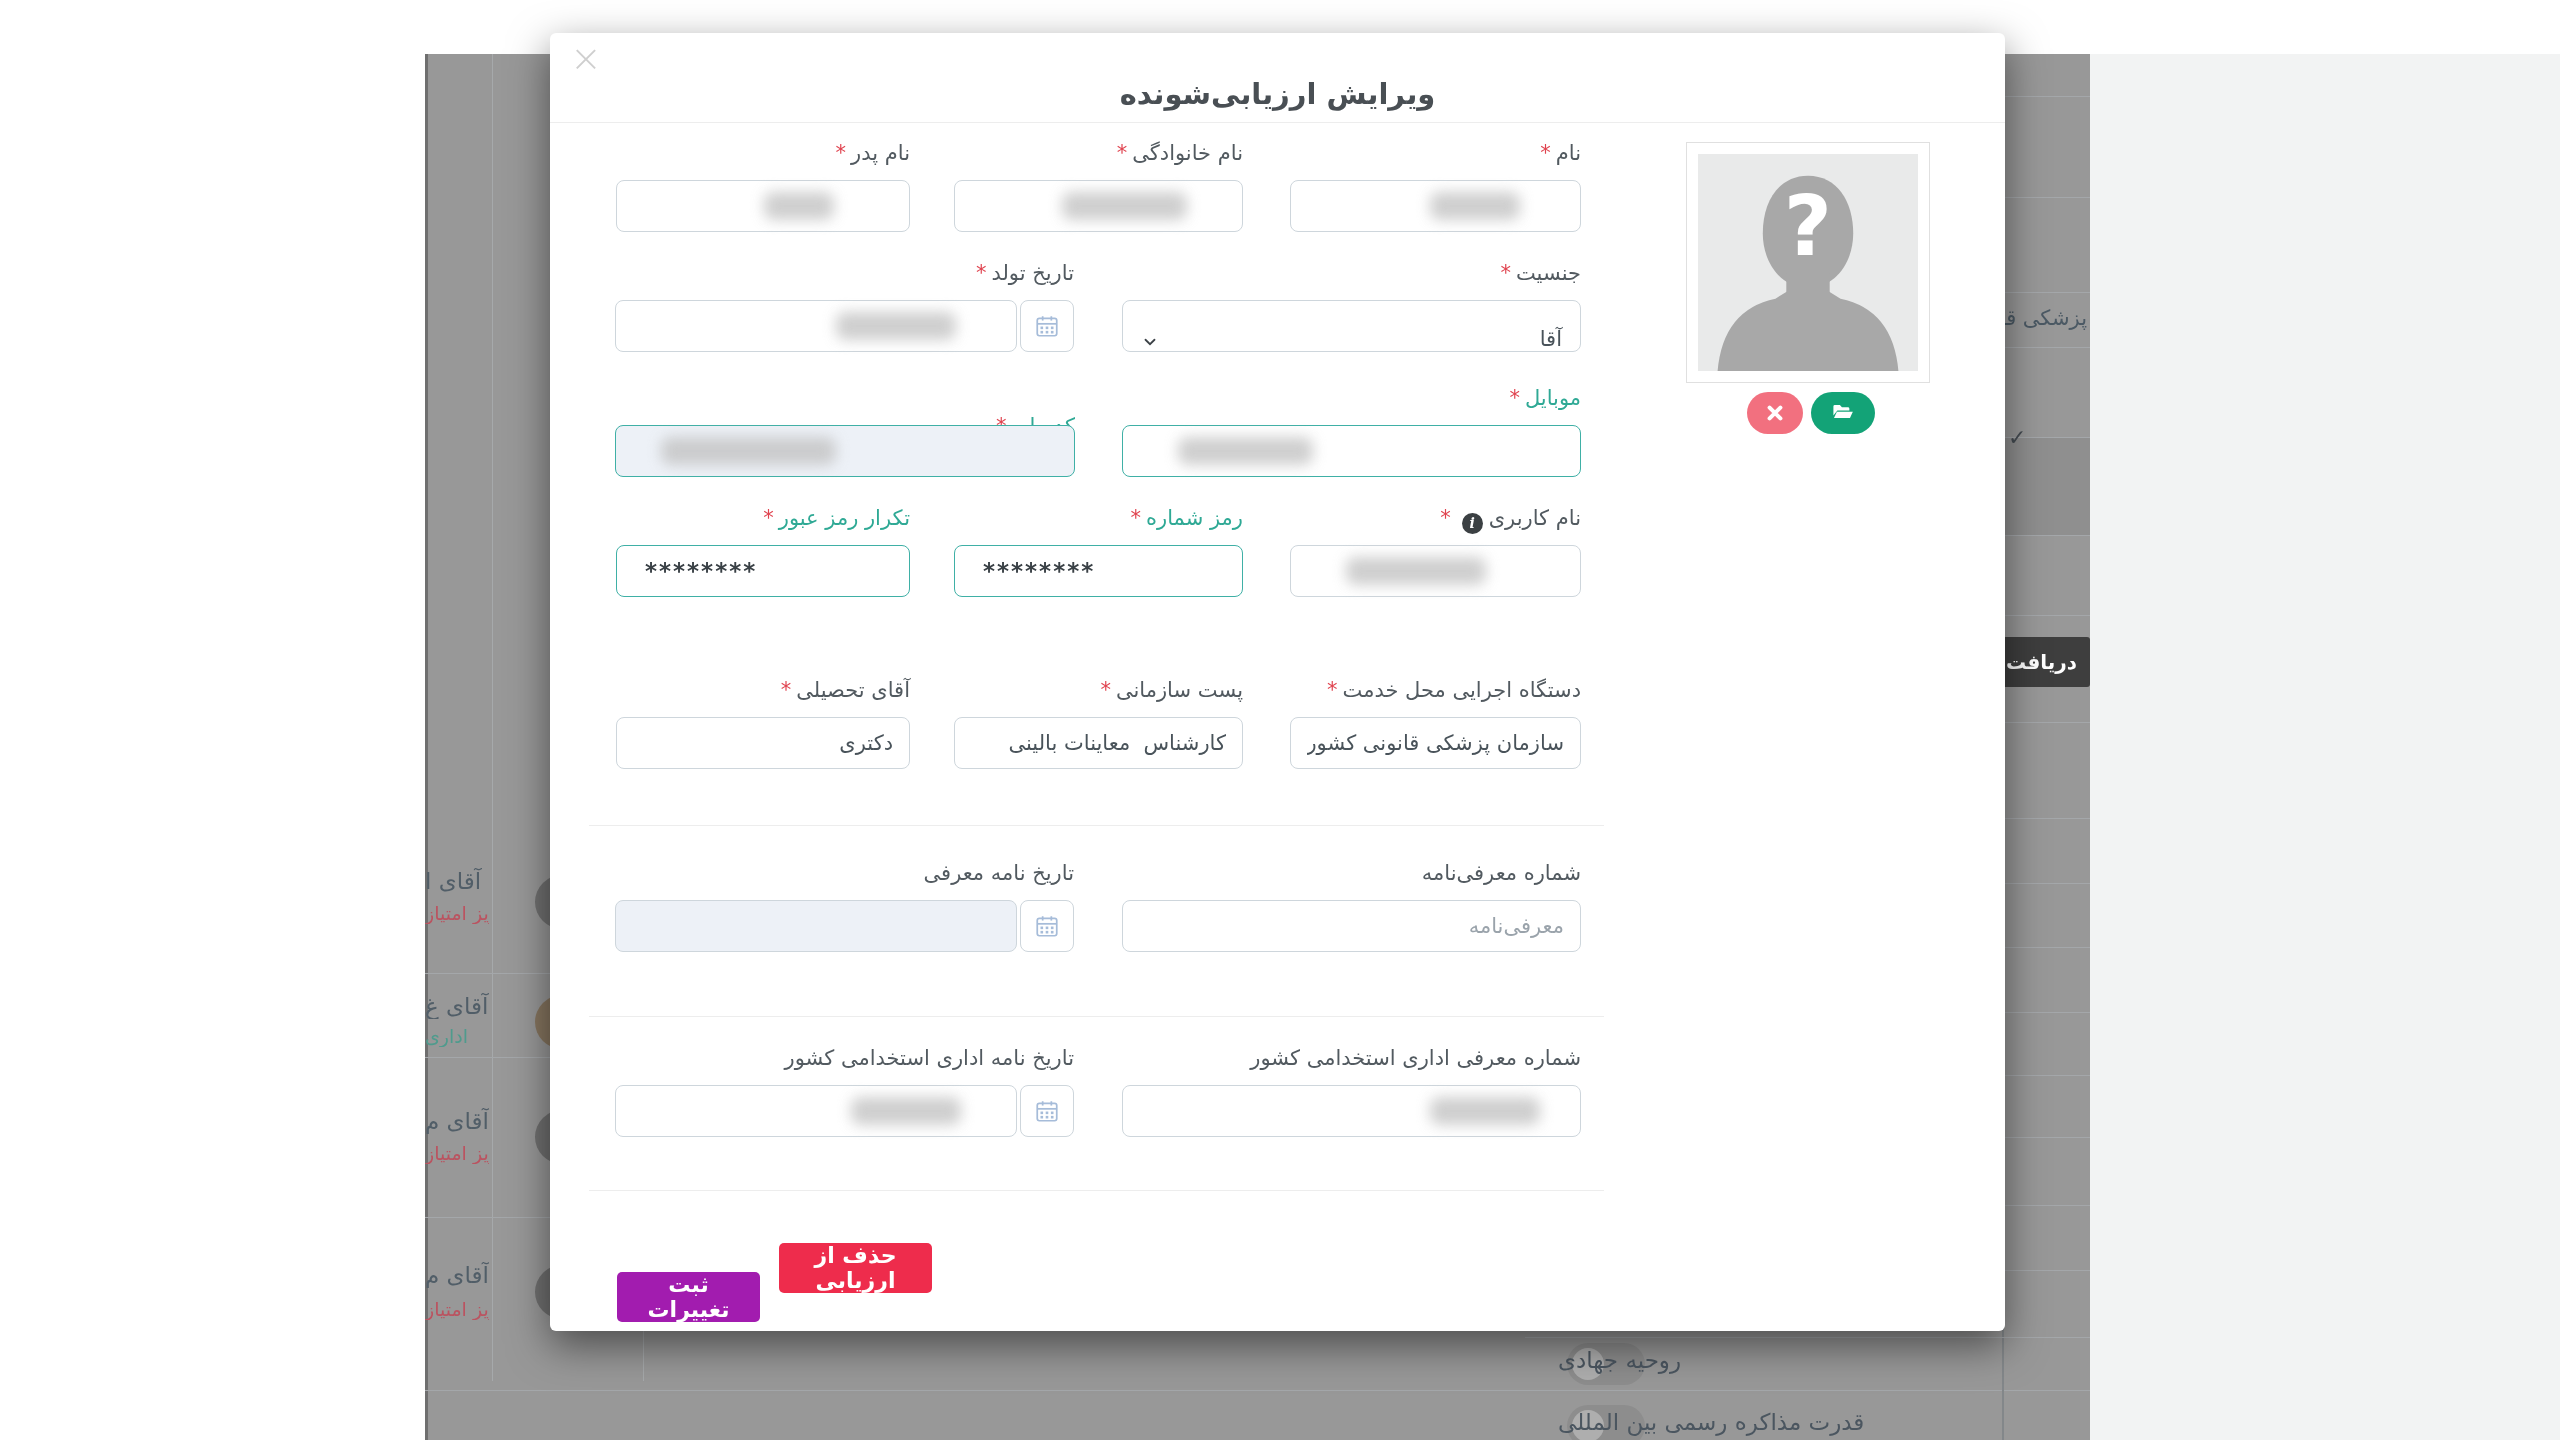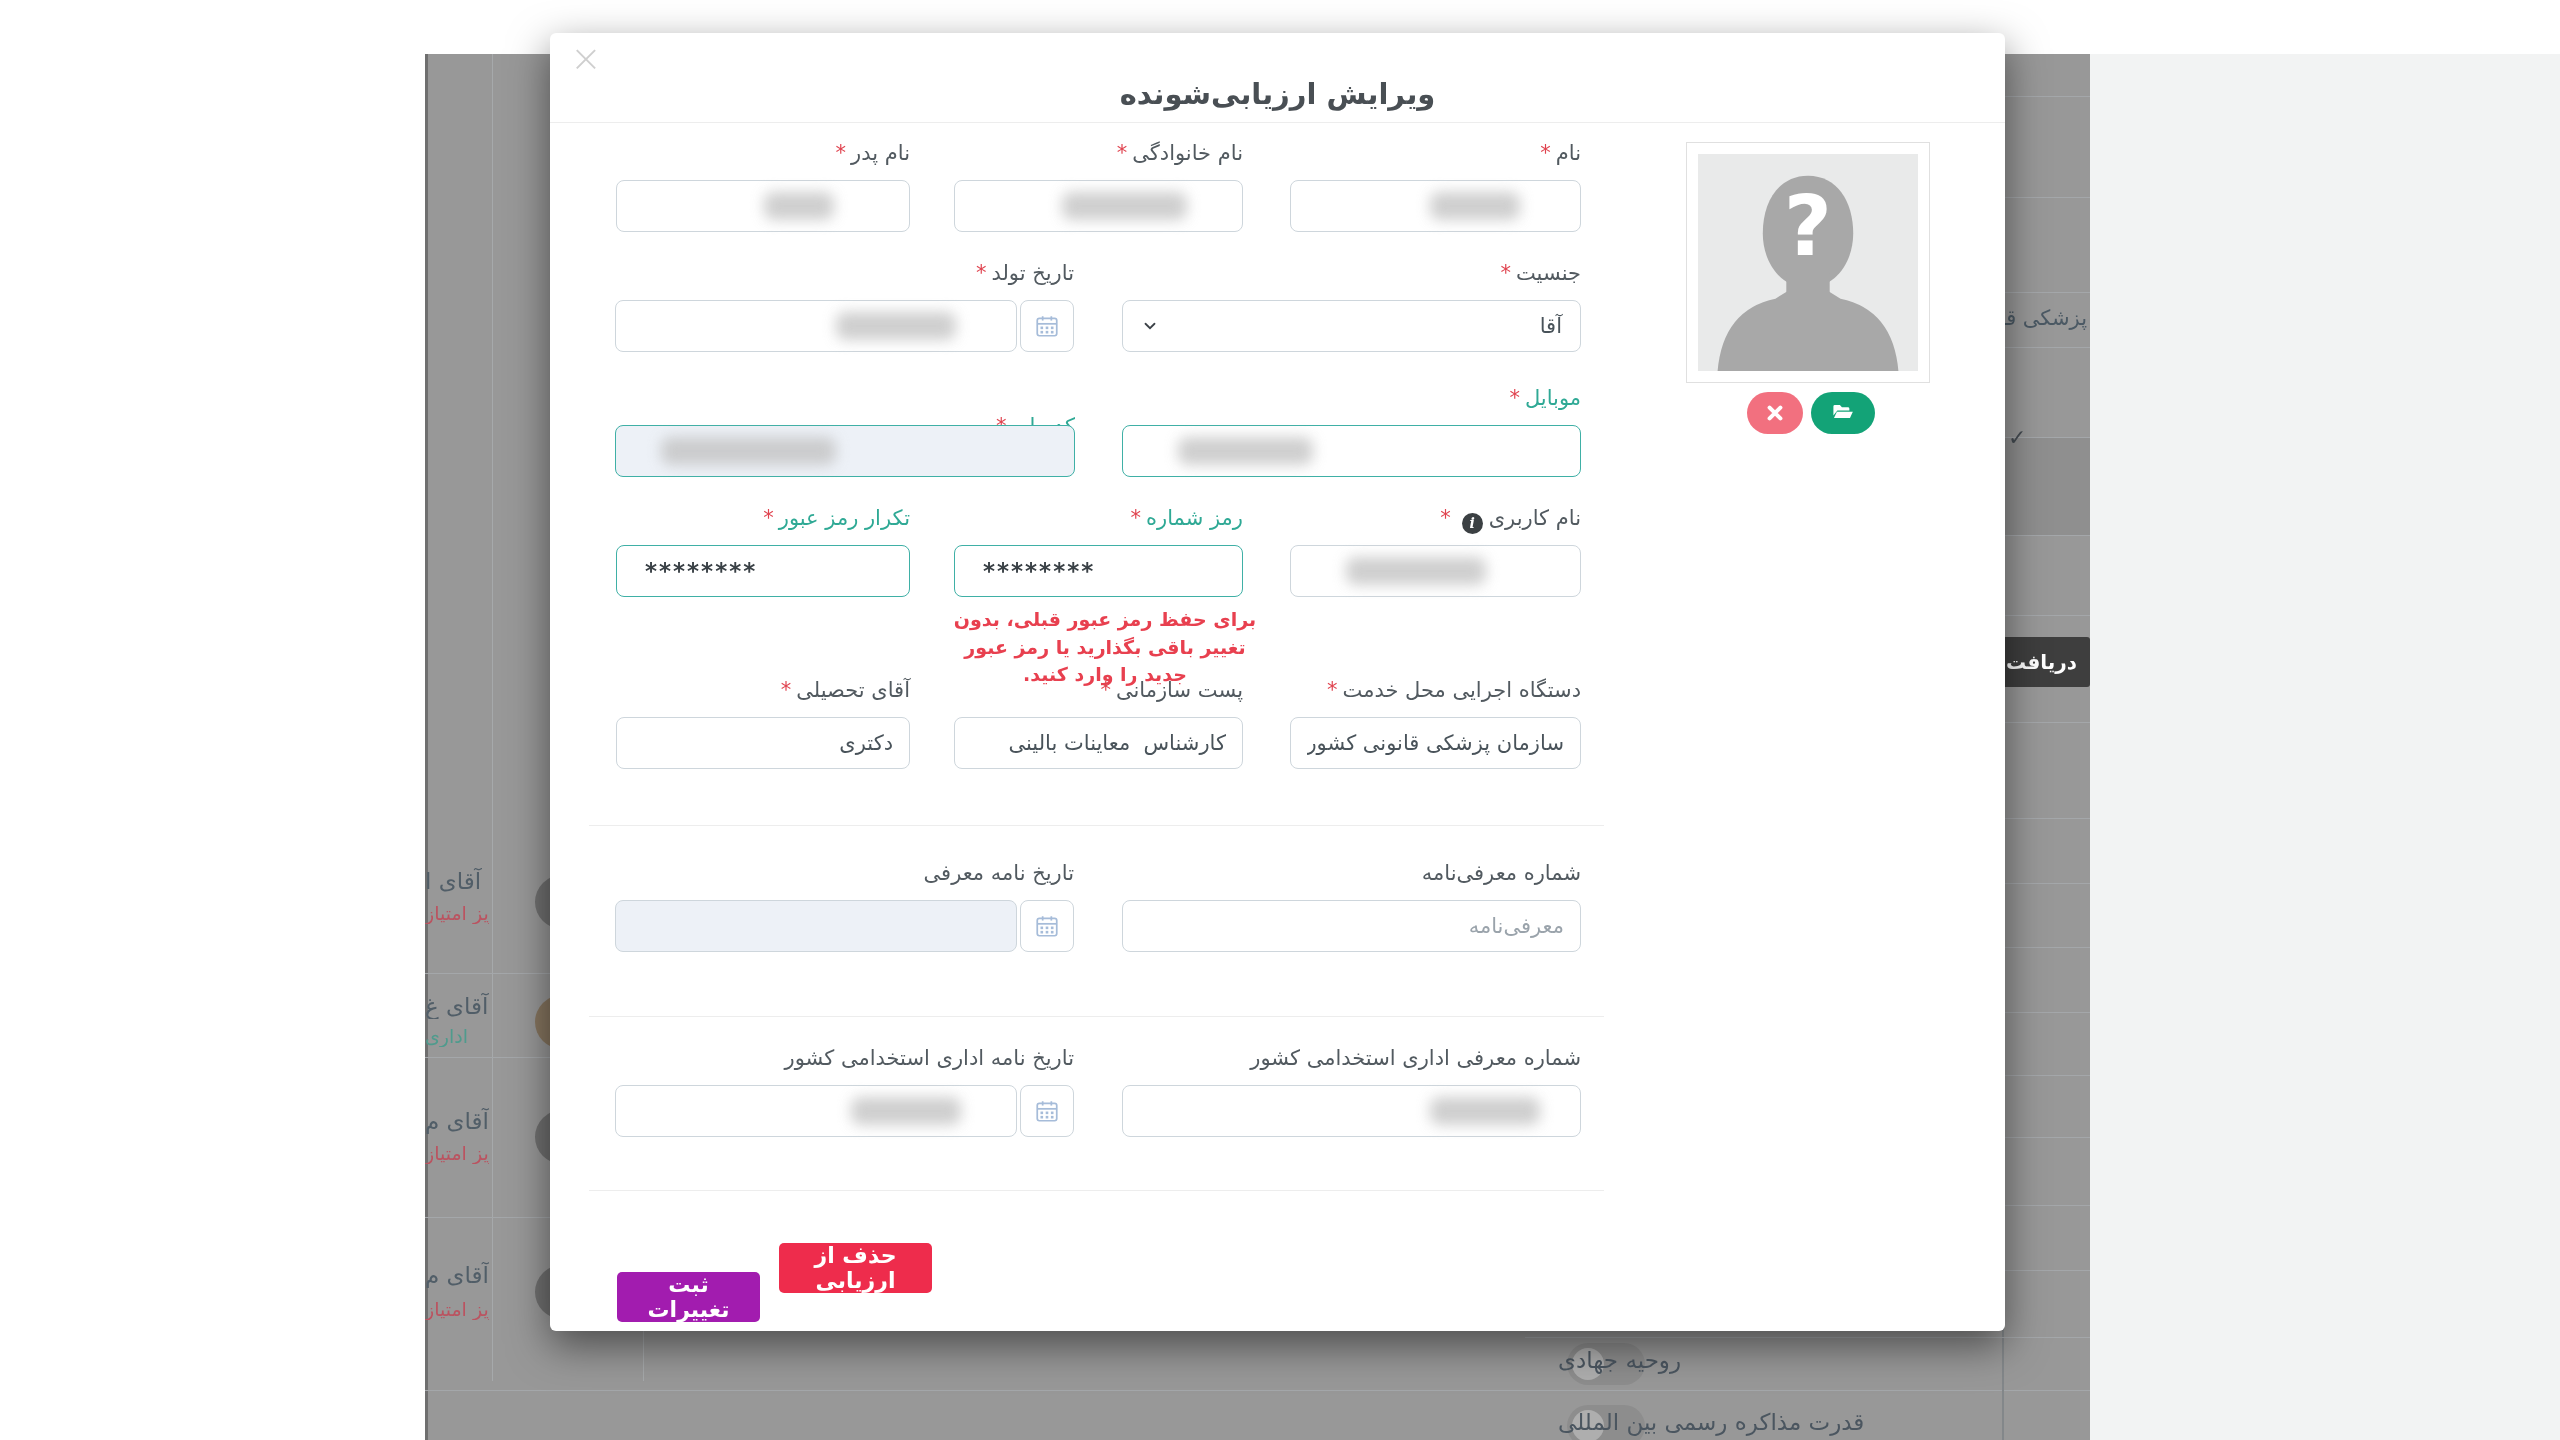--- a/index.html
+++ b/index.html
@@ -57,21 +57,21 @@
   .inp.teal-border{border-color:#3fb0a6;}
   .inp.disabled{background:#edf1f7;}
   .inp.pw{direction:ltr;text-align:left;font-weight:bold;letter-spacing:2px;font-size:23px;color:#3a4146;padding:0 28px;}
   .blob{position:absolute;top:50%;transform:translateY(-50%);height:28px;border-radius:9px;background:#c3c3c3;filter:blur(7px);opacity:.8;}
   .addon{
     position:absolute;width:54px;height:52px;box-sizing:border-box;border:1px solid #ced6dc;border-radius:8px;
     background:#fff;display:flex;align-items:center;justify-content:center;
   }
   .select-box{
     position:absolute;height:52px;box-sizing:border-box;border:1px solid #ced6dc;border-radius:8px;background:#fff;
-    font-size:21px;color:#49535a;display:flex;align-items:center;padding:0 18px;justify-content:space-between;
+    font-size:21px;color:#49535a;display:flex;align-items:flex-end;padding:0 18px;justify-content:space-between;
   }
   .chev{width:18px;height:18px;}
   .helper{
     position:absolute;left:390px;top:573px;width:330px;text-align:center;direction:rtl;
     color:#e8404f;font-size:19px;font-weight:bold;line-height:1.45;
   }
   .divider{position:absolute;height:1px;background:#ededed;left:39px;width:1015px;}
   .btn{
     position:absolute;height:50px;border:none;border-radius:5px;color:#fff;font-size:22px;font-weight:bold;
     font-family:"DejaVu Sans",sans-serif;cursor:pointer;padding:0 20px;
@@ -240,21 +240,20 @@
     <span>نام کاربری</span><span class="info-icon">i</span><span class="req">*</span>
   </div>
   <div class="inp" style="left:740px;top:512px;width:291px;">
     <span class="blob" style="left:55px;width:140px;"></span>
   </div>
 
   <div class="fld-label teal" style="left:404px;top:473px;width:289px;">
     <span>رمز شماره</span><span class="req">*</span>
   </div>
   <input class="inp pw teal-border" style="left: 404px; top: 512px; width: 289px;" value="********">
-  <div class="helper">برای حفظ رمز عبور قبلی، بدون تغییر باقی بگذارید یا رمز عبور جدید را وارد کنید.</div>
 
   <div class="fld-label teal" style="left:66px;top:473px;width:294px;">
     <span>تکرار رمز عبور</span><span class="req">*</span>
   </div>
   <input class="inp pw teal-border" style="left: 66px; top: 512px; width: 294px;" value="********">
 
   <div class="fld-label" style="left:740px;top:645px;width:291px;">
     <span>دستگاه اجرایی محل خدمت</span><span class="req">*</span>
   </div>
   <input class="inp" style="left: 740px; top: 684px; width: 291px;" value="سازمان پزشکی قانونی کشور">

